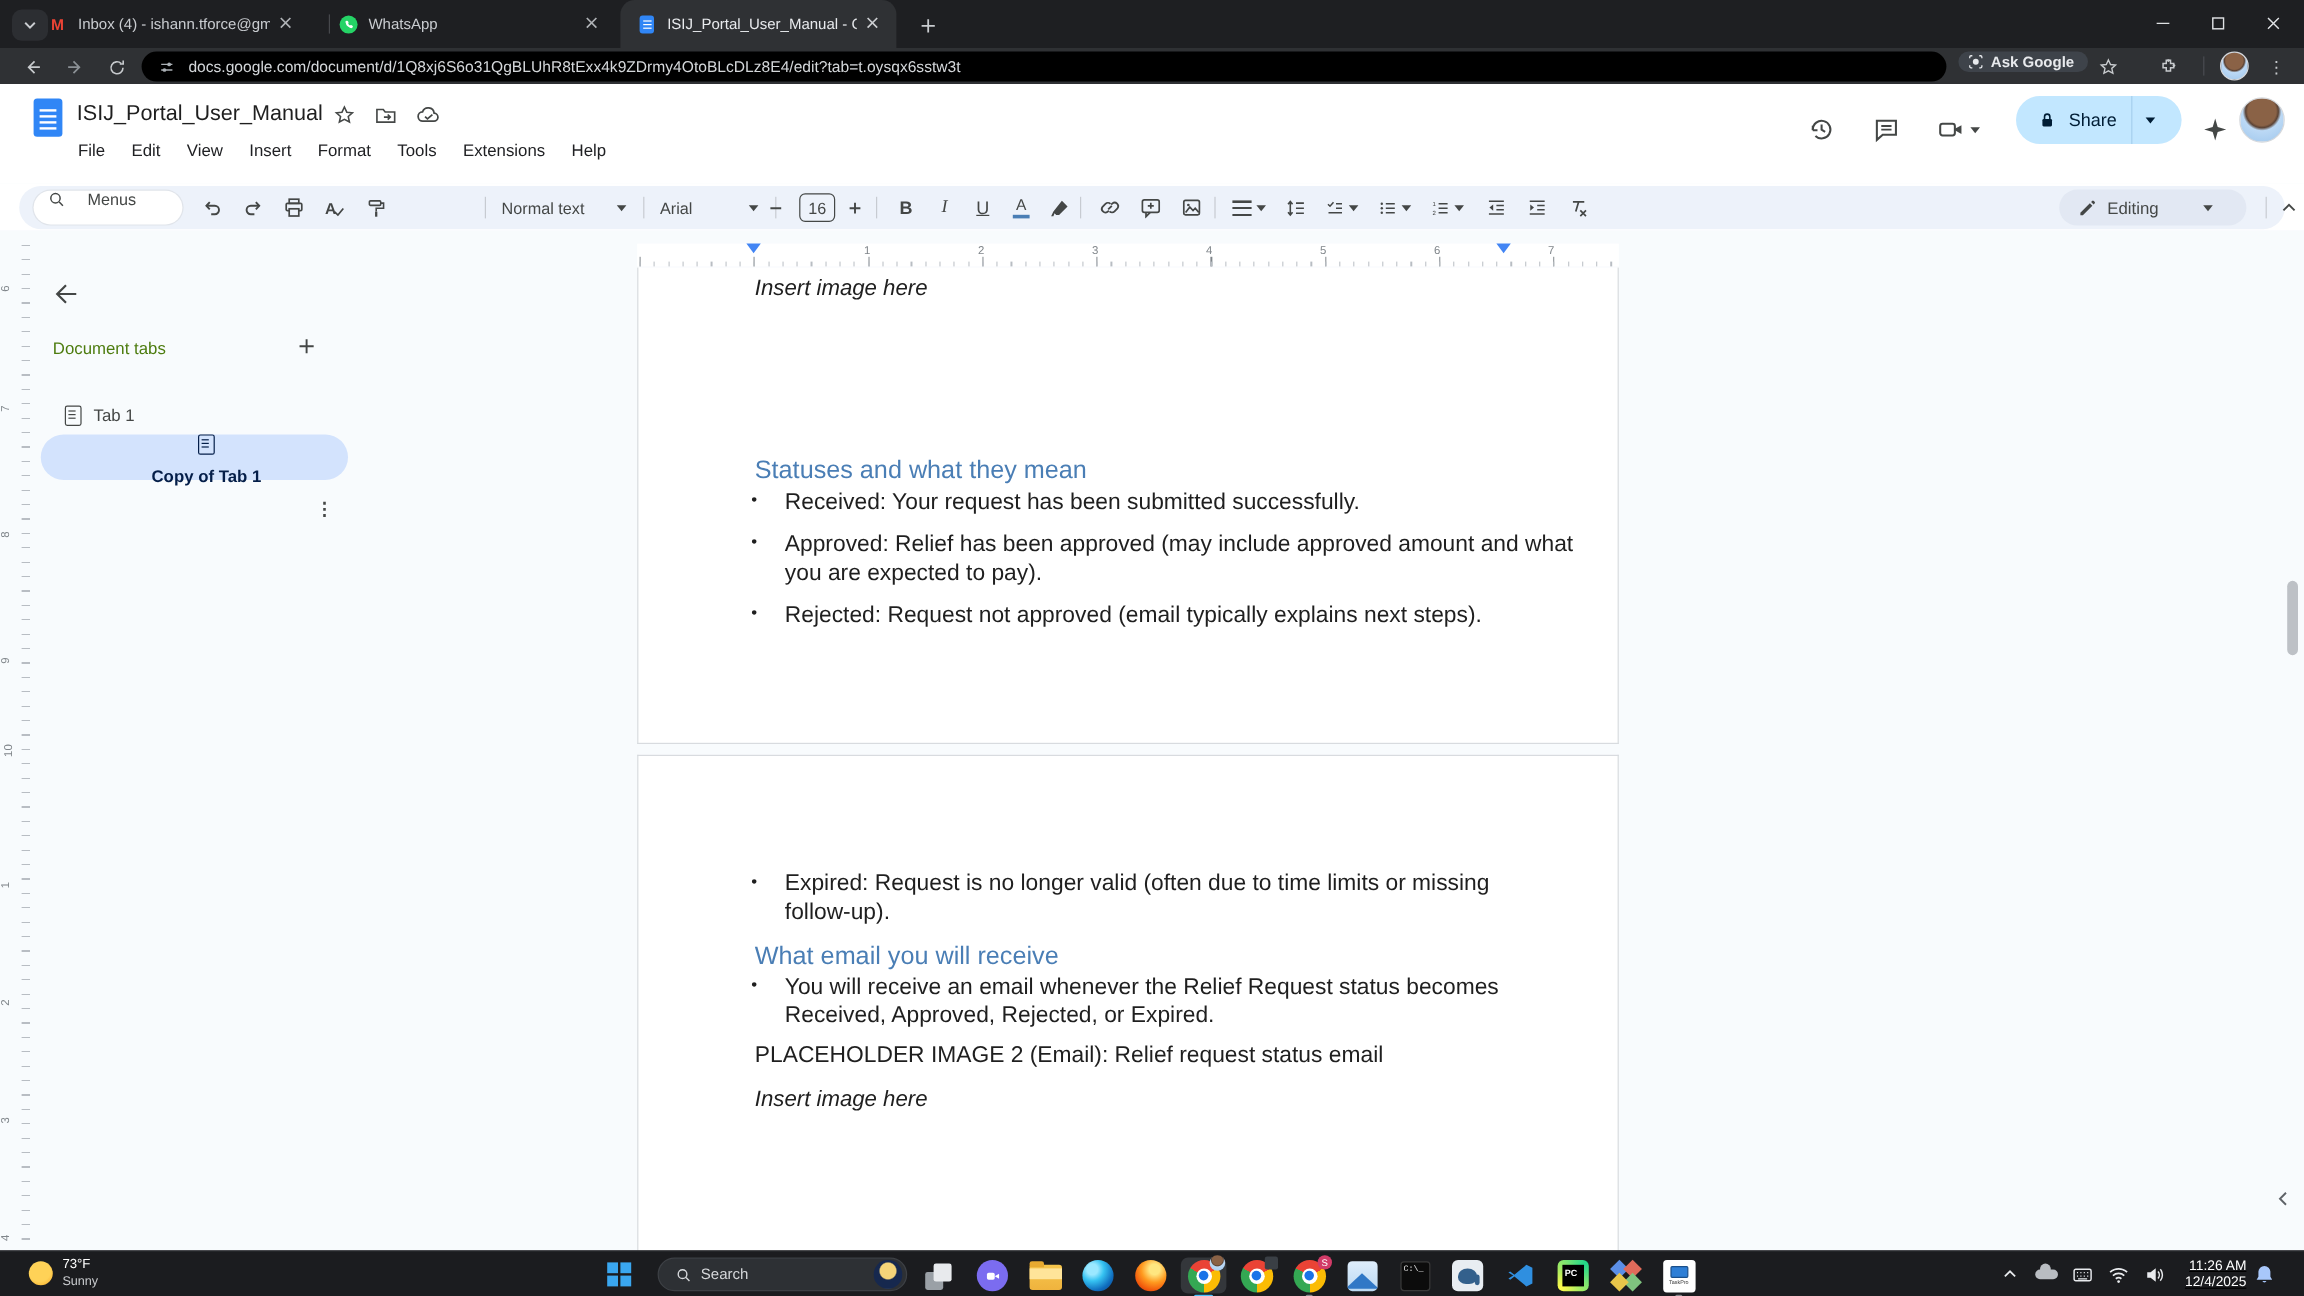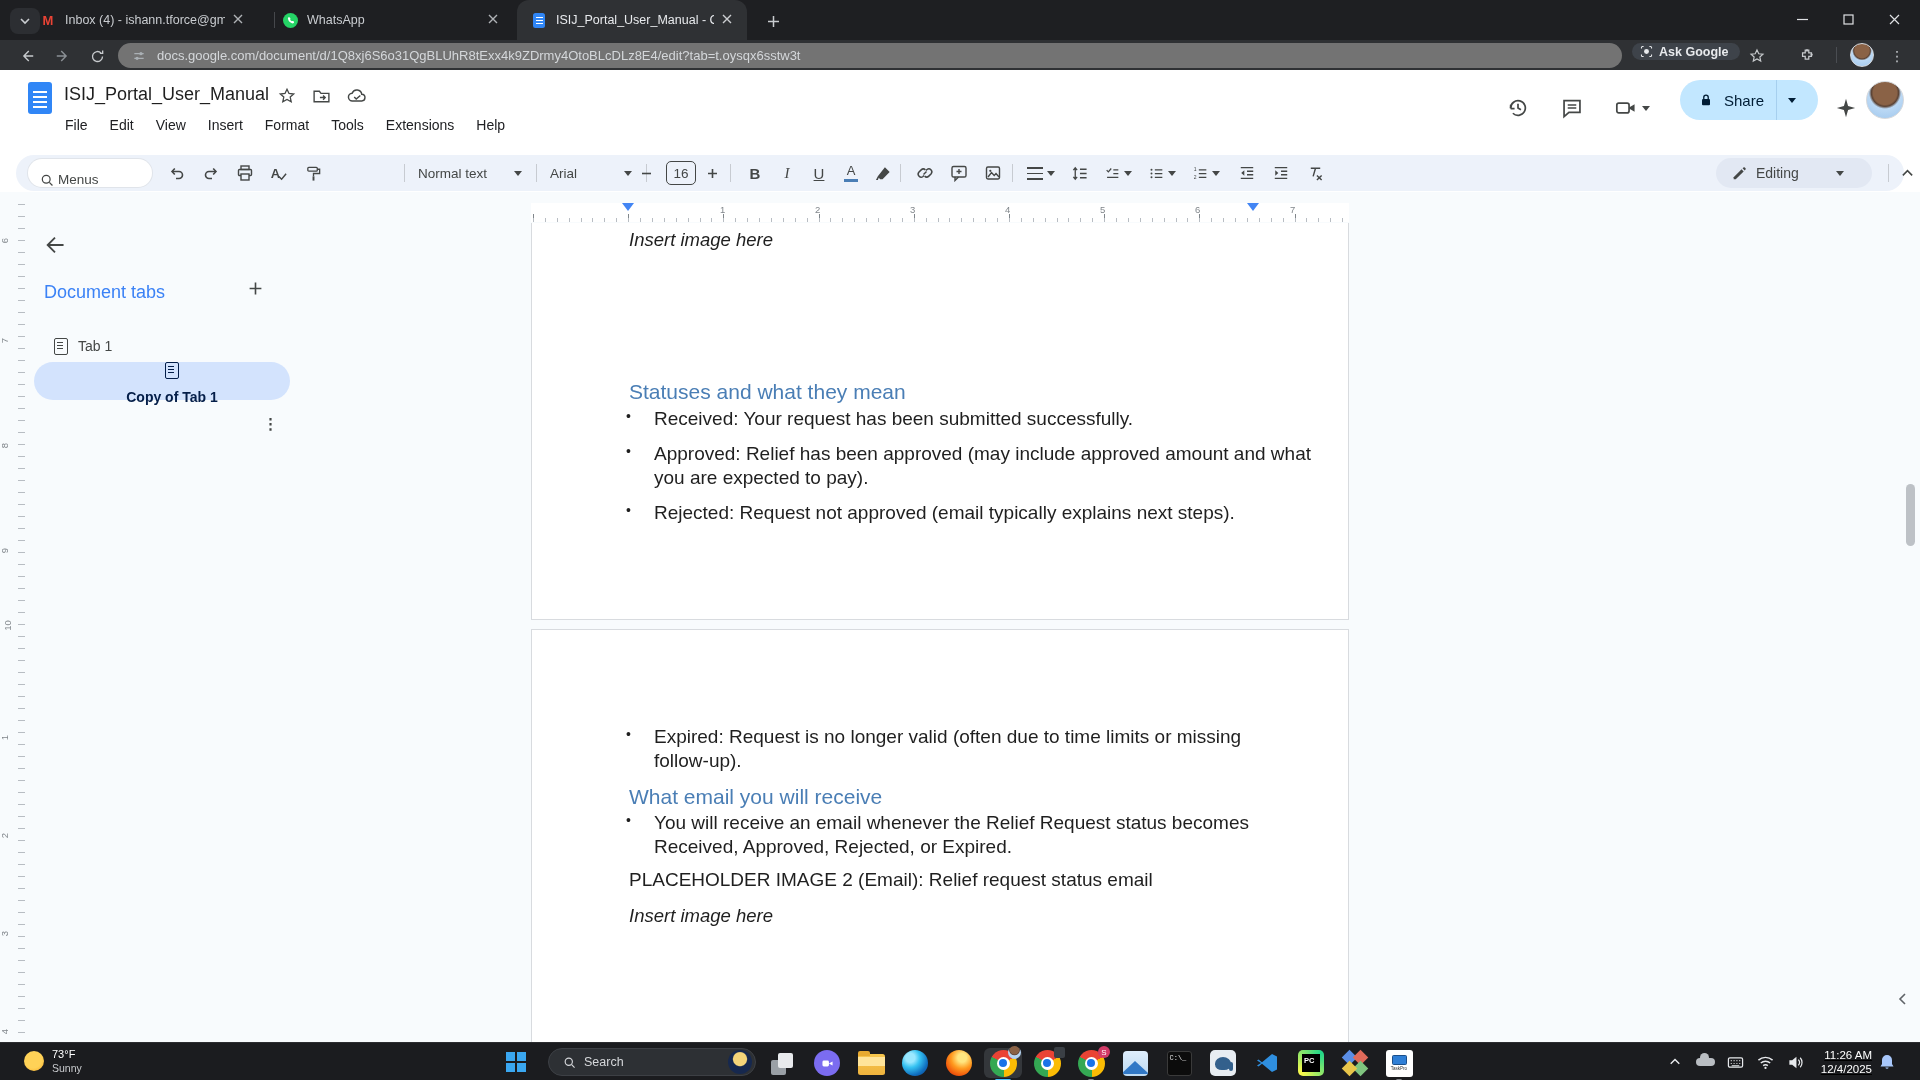--- a/index.html
+++ b/index.html
@@ -19,21 +19,21 @@
   .gmail-m { color:#ea4335; font-weight:bold; font-size:13px; font-family:"Liberation Sans",sans-serif; }
   .wa { width:15px; height:15px; border-radius:50%; background:#25d366; display:flex; align-items:center; justify-content:center; }
   .docsfav { width:12px; height:15px; background:#3086f6; border-radius:2.5px; position:relative; }
   .docsfav:before { content:""; position:absolute; left:2.5px; top:4px; width:7px; height:1.5px; background:#fff; box-shadow:0 3px 0 #fff, 0 6px 0 #fff; }
   .newtab { position:absolute; left:762px; top:10px; width:22px; height:22px; display:flex; align-items:center; justify-content:center; }
   .winctl { position:absolute; top:0; width:44px; height:38px; display:flex; align-items:center; justify-content:center; }
 
   
   .urlrow { position:absolute; left:0; top:40px; width:1920px; height:30px; background:#2f3134; }
   .navbtn { position:absolute; top:3px; width:26px; height:26px; display:flex; align-items:center; justify-content:center; }
-  .omnibox { position:absolute; left:118px; top:3px; width:1504px; height:25px; border-radius:13px; background:#737373; display:flex; align-items:center; color:#d4d7da; font-size:13px; }
+  .omnibox { position:absolute; left:118px; top:3px; width:1504px; height:25px; border-radius:13px; background:#000000; display:flex; align-items:center; color:#d4d7da; font-size:13px; }
   .askchip { position:absolute; left:1632px; top:3px; height:17px; padding:0 12px 0 8px; border-radius:13px; background:#3e434a; display:flex; align-items:center; gap:6px; color:#e8eaed; font-size:12.5px; font-weight:bold; }
 
   
   .dhead { position:absolute; left:0; top:70px; width:1920px; height:83px; background:#ffffff; }
   .docsbig { position:absolute; left:28px; top:12px; width:24px; height:32px; background:#3086f6; border-radius:3px; }
   .docsbig:before { content:""; position:absolute; left:5px; top:9px; width:14px; height:2px; background:#fff; box-shadow:0 5px 0 #fff, 0 10px 0 #fff, 0 15px 0 0 #fff; }
   .dtitle { position:absolute; left:64px; top:14px; font-size:18px; color:#1f1f1f; }
   .hdico { position:absolute; top:15px; width:22px; height:22px; display:flex; align-items:center; justify-content:center; color:#444746; }
   .menubar { position:absolute; left:56px; top:44px; display:flex; gap:4px; }
   .menubar span { font-size:14px; color:#202124; padding:3px 9px; border-radius:5px; }
@@ -41,21 +41,21 @@
   .sharepill { position:absolute; left:1680px; top:10px; width:138px; height:40px; border-radius:20px; background:#c2e7ff; display:flex; align-items:center; color:#001d35; }
   .sharepill .sdiv { width:1px; height:40px; background:#a6cfee; margin-left:12px; }
   .avatar { border-radius:50%; background:radial-gradient(circle at 50% 30%, #8a6246 0 38%, #5b4335 44%, #bcd9f5 52%, #9ec6ec 100%); border:1px solid #d5d8dc; }
 
   
   .toolrow { position:absolute; left:0; top:153px; width:1920px; height:39px; background:#ffffff; }
   .toolbar { position:absolute; left:16px; top:2px; width:1888px; height:36px; border-radius:18px; background:#edf2fa; }
   .tbi { position:absolute; top:5px; width:26px; height:26px; display:flex; align-items:center; justify-content:center; color:#444746; }
   .tsep { position:absolute; top:9px; width:1px; height:18px; background:#c7cbd1; }
   .caret { width:0; height:0; border-left:4px solid transparent; border-right:4px solid transparent; border-top:5px solid #444746; display:inline-block; }
-  .menuspill { position:absolute; left:12px; top:4px; width:124px; height:28px; background:#fff; border-radius:14px; display:flex; align-items:flex-end; gap:4px; padding-left:12px; box-shadow:0 0 0 1px #e0e4ea; font-size:13.5px; color:#444746; }
+  .menuspill { position:absolute; left:12px; top:4px; width:124px; height:28px; background:#fff; border-radius:14px; display:flex; align-items:flex-start; gap:19px; padding-left:12px; box-shadow:0 0 0 1px #e0e4ea; font-size:13.5px; color:#444746; }
   .tbtext { position:absolute; top:5px; height:26px; display:flex; align-items:center; gap:7px; font-size:13.5px; color:#444746; }
   .fsbox { position:absolute; left:650px; top:6px; width:30px; height:24px; border:1.5px solid #444746; border-radius:5px; display:flex; align-items:center; justify-content:center; font-size:13.5px; color:#444746; }
   .lineico { width:16px; height:13px; background:repeating-linear-gradient(to bottom, #444746 0 1.8px, transparent 1.8px 5.6px); }
   .editpill { position:absolute; left:1700px; top:3px; width:156px; height:30px; border-radius:15px; background:#e2e8f3; display:flex; align-items:center; gap:9px; padding-left:16px; font-size:14px; color:#444746; }
 
   
   .canvas { position:absolute; left:0; top:192px; width:1920px; height:850px; background:#f8fbfd; }
   .vruler { position:absolute; left:18px; top:12px; width:7px; height:838px; background:repeating-linear-gradient(to bottom, #b8bdc3 0 1px, transparent 1px 12px); }
   .vnum { position:absolute; left:2px; font-size:9.5px; color:#80868b; transform:rotate(-90deg); }
   .hruler { position:absolute; left:531px; top:11px; width:818px; height:19px; background:#fff;
@@ -67,21 +67,21 @@
   .page { position:absolute; left:531px; width:818px; background:#fff; border:1px solid #d8dbdf; }
   .ph-italic { position:absolute; left:97px; font-style:italic; font-size:18.5px; color:#1f1f1f; }
   .dochead { position:absolute; left:97px; font-size:21px; line-height:27px; color:#4a7eb5; }
   .bullet { position:absolute; left:94px; }
   .bullet .dot { position:absolute; left:0; top:1px; font-size:14px; color:#1f1f1f; }
   .bullet .bl { margin-left:28px; font-size:19px; line-height:23.5px; color:#1f1f1f; white-space:nowrap; }
   .dpara { position:absolute; left:97px; font-size:19px; color:#1f1f1f; }
 
   
   .backbtn { position:absolute; left:38px; top:36px; width:34px; height:34px; display:flex; align-items:center; justify-content:center; }
-  .tabshdr { position:absolute; left:44px; top:90px; font-size:18px; color:#3b82f6; }
+  .tabshdr { position:absolute; left:44px; top:90px; font-size:14px; color:#4d7c0f; }
   .addtab { position:absolute; left:243px; top:84px; width:24px; height:24px; display:flex; align-items:center; justify-content:center; }
   .tabitem { position:absolute; left:34px; width:256px; height:36px; display:flex; align-items:center; gap:10px; padding-left:20px; font-size:14px; color:#444746; border-radius:19px; }
   .tabitem.sel { background:#d3e3fd; color:#041e49; font-weight:bold; height:38px; }
   .docico { width:14px; height:17px; border:1.6px solid currentColor; border-radius:2px; position:relative; flex:none; }
   .docico:before { content:""; position:absolute; left:2px; top:3px; width:6px; height:1.4px; background:currentColor; box-shadow:0 3px 0 currentColor, 0 6px 0 currentColor; }
   .kebab { margin-left:auto; margin-right:12px; font-size:15px; color:#444746; letter-spacing:0; }
 
   .scrollthumb { position:absolute; left:1906px; top:292px; width:9px; height:62px; border-radius:5px; background:#bdc1c6; }
   .cornerchev { position:absolute; left:1896px; top:800px; color:#5f6368; }
 

